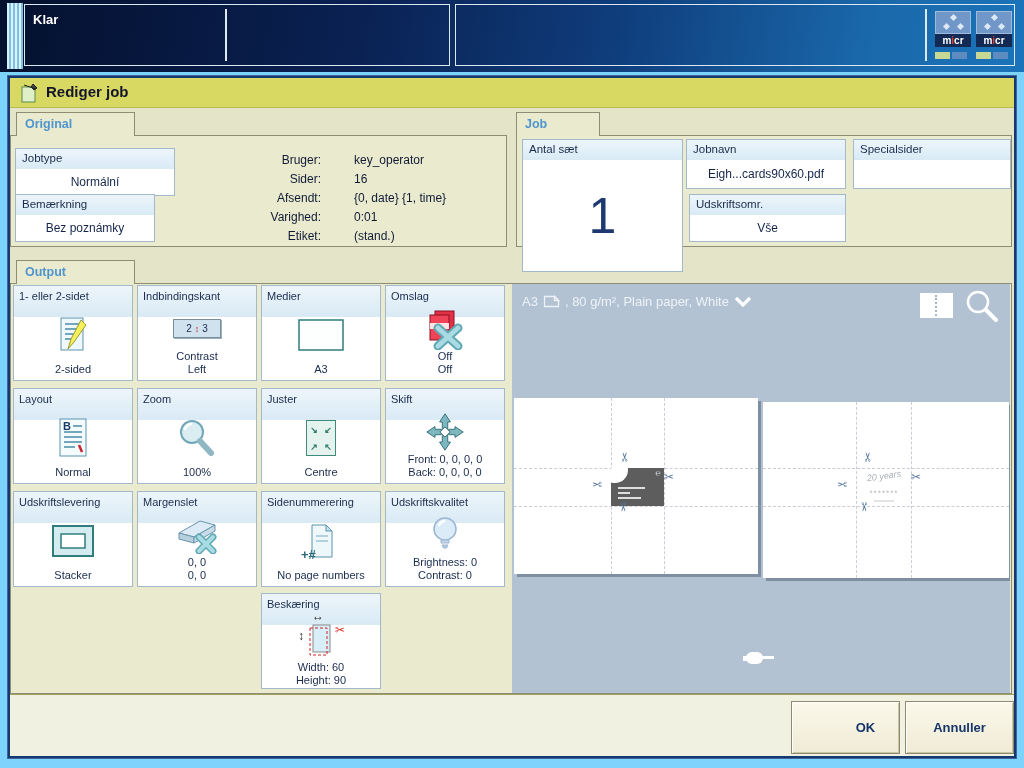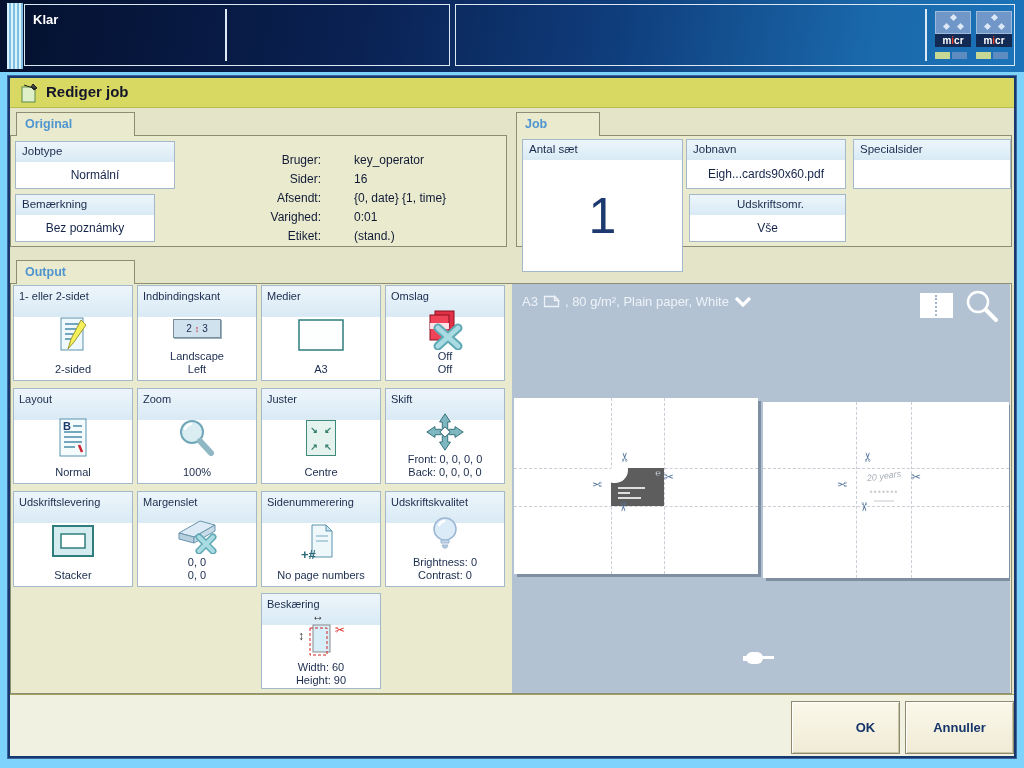--- a/index.html
+++ b/index.html
@@ -165,21 +165,21 @@
       <svg width="20" height="20" viewBox="0 0 20 20">
         <rect x="2" y="4" width="13" height="15" fill="#dff0c8" stroke="#5a8a4a"></rect>
         <path d="M4 2 L16 6 M13 1 l4 4 l-3 2 l-3 -3 z" fill="#444" stroke="#222" stroke-width="1"></path>
       </svg>
     </span>
     <span class="ttext">Rediger job</span>
   </div>
 
   <div class="tab" style="left:16px;top:112px;width:119px;">Original</div>
   <div class="gbox" style="left:10px;top:135px;width:497px;height:112px;">
-    <div class="field" style="left:4px;top:5px;width:160px;height:48px;">
+    <div class="field" style="left:4px;top:12px;width:160px;height:48px;">
       <div class="fhd">Jobtype</div>
       <div class="fval">Normální</div>
     </div>
     <div class="field" style="left:4px;top:58px;width:140px;height:48px;">
       <div class="fhd">Bemærkning</div>
       <div class="fval">Bez poznámky</div>
     </div>
     <div class="info" style="left:192px;top:14px;">
       <div class="inforow">
           <span class="il">Bruger:</span>
@@ -207,21 +207,21 @@
   <div class="tab" style="left:516px;top:112px;width:84px;">Job</div>
   <div class="gbox" style="left:516px;top:135px;width:496px;height:112px;">
     <div class="field" style="left:5px;top:3px;width:161px;height:133px;">
       <div class="fhd">Antal sæt</div>
       <div class="fval big">1</div>
     </div>
     <div class="field" style="left:169px;top:3px;width:160px;height:50px;">
       <div class="fhd">Jobnavn</div>
       <div class="fval">Eigh...cards90x60.pdf</div>
     </div>
-    <div class="field" style="left:172px;top:58px;width:157px;height:48px;text-align:center;">
+    <div class="field" style="left:172px;top:58px;width:157px;height:48px;">
       <div class="fhd">Udskriftsomr.</div>
       <div class="fval">Vše</div>
     </div>
     <div class="field" style="left:336px;top:3px;width:158px;height:50px;">
       <div class="fhd">Specialsider</div>
       <div class="fval"></div>
     </div>
   </div>
 
   <div class="tab" style="left:16px;top:260px;width:119px;">Output</div>
@@ -244,21 +244,21 @@
   <div class="tile" style="left:137px;top:285px;">
     <div class="thd">Indbindingskant</div>
     <div class="tbody">
         <div class="tic">
       <span class="bind-ic">
             <span>2</span>
             <span class="bind-arrow"></span>
             <span>3</span>
           </span>
         </div>
-      <div class="tv">Landscape</div>
+      <div class="tv">Contrast</div>
       <div class="tv">Left</div>
     </div>
   </div>
   <div class="tile" style="left:261px;top:285px;">
     <div class="thd">Medier</div>
     <div class="tbody">
         <div class="tic">
       <svg width="48" height="34" viewBox="0 0 48 34">
             <rect x="2" y="2" width="44" height="30" fill="#fdfefe" stroke="#2f7d7d" stroke-width="1.5"></rect>
           </svg>

